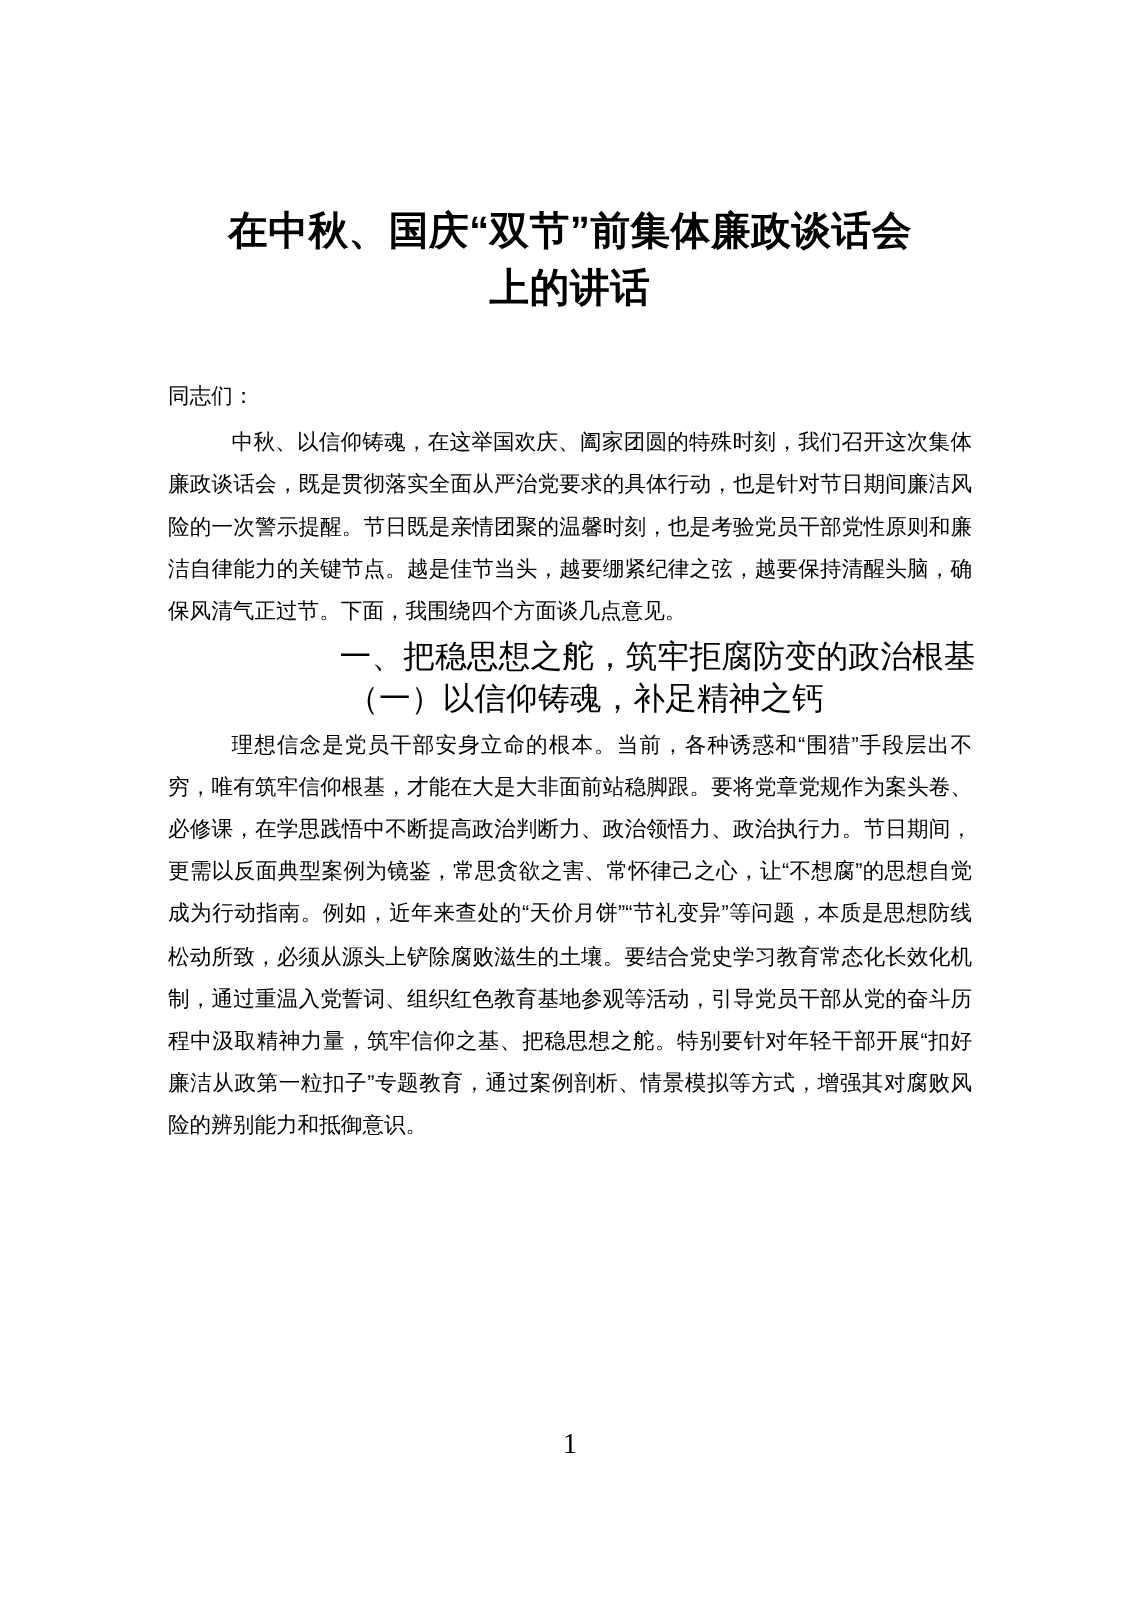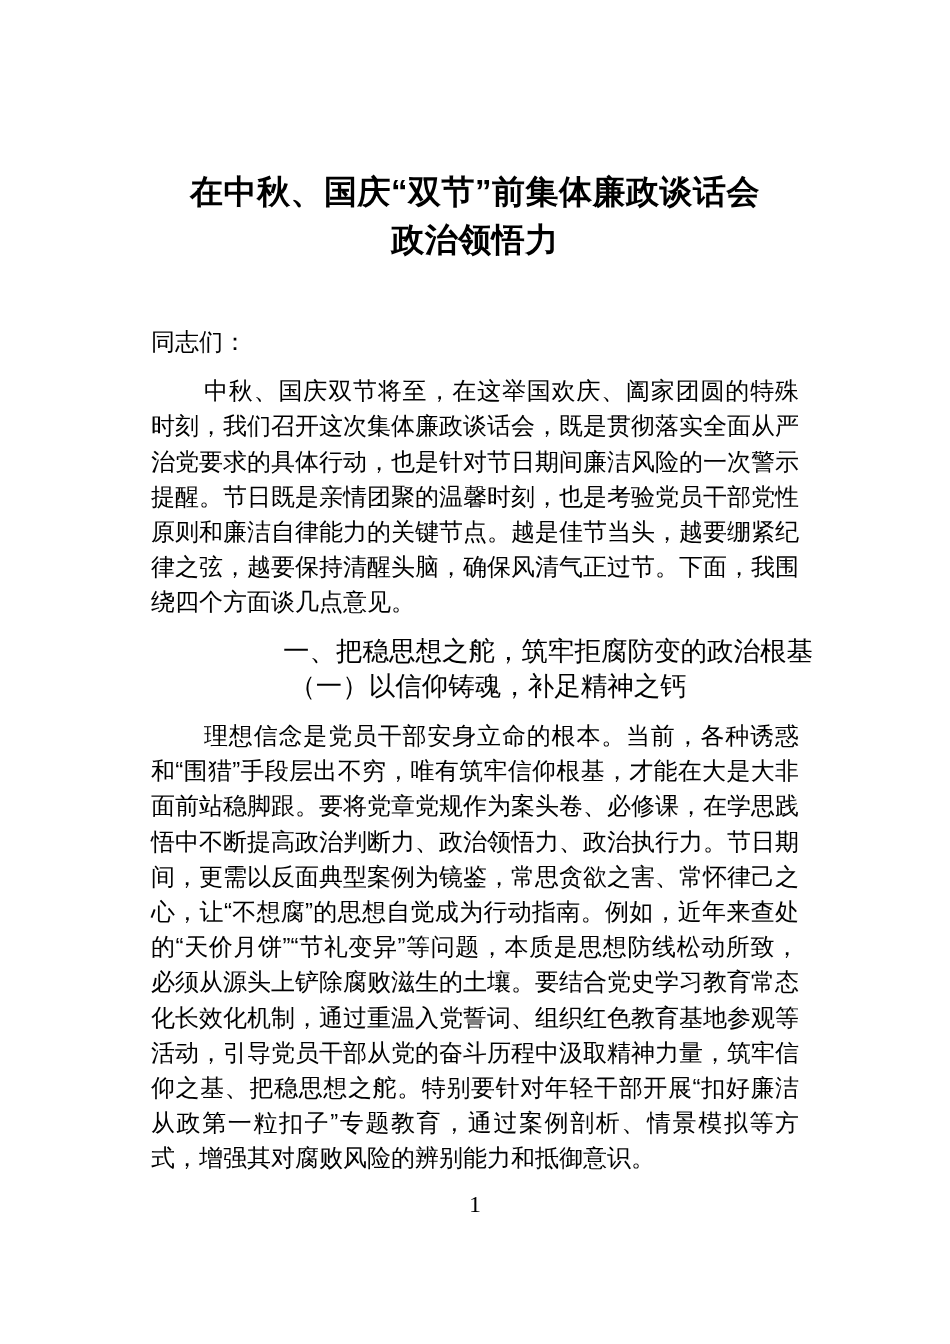--- a/index.html
+++ b/index.html
@@ -47,22 +47,22 @@
     display: block;
   }
 
   
   .body-block {
     margin: 0;
     padding-top: 46px;
   }
 
   p.para {
-    margin: 14px;
-    font-size: 24px;
+    margin: 3px;
+    font-size: 18px;
     line-height: 35.2px;
     text-align: justify;
     text-justify: inter-ideograph;
     letter-spacing: 0px;
     word-break: break-all;
   }
 
   p.para.no-indent {
     text-indent: 0;
   }
@@ -103,28 +103,28 @@
 </style>
 </head>
 <body>
 
 <div class="page">
 
   <div class="content">
 
     <h1 class="doc-title">
       <span class="t-line">在中秋、国庆“双节”前集体廉政谈话会</span>
-      <span class="t-line">政治领悟力</span>
+      <span class="t-line">上的讲话</span>
     </h1>
 
     <div class="body-block">
 
       <p class="para no-indent">同志们：</p>
 
-      <p class="para indent">中秋、国庆双节将至，在这举国欢庆、阖家团圆的特殊时刻，我们召开这次集体廉政谈话会，既是贯彻落实全面从严治党要求的具体行动，也是针对节日期间廉洁风险的一次警示提醒。节日既是亲情团聚的温馨时刻，也是考验党员干部党性原则和廉洁自律能力的关键节点。越是佳节当头，越要绷紧纪律之弦，越要保持清醒头脑，确保风清气正过节。下面，我围绕四个方面谈几点意见。</p>
+      <p class="para indent">中秋、以信仰铸魂，在这举国欢庆、阖家团圆的特殊时刻，我们召开这次集体廉政谈话会，既是贯彻落实全面从严治党要求的具体行动，也是针对节日期间廉洁风险的一次警示提醒。节日既是亲情团聚的温馨时刻，也是考验党员干部党性原则和廉洁自律能力的关键节点。越是佳节当头，越要绷紧纪律之弦，越要保持清醒头脑，确保风清气正过节。下面，我围绕四个方面谈几点意见。</p>
 
       <p class="heading-1">一、把稳思想之舵，筑牢拒腐防变的政治根基</p>
 
       <p class="heading-2">（一）以信仰铸魂，补足精神之钙</p>
 
       <p class="para indent">理想信念是党员干部安身立命的根本。当前，各种诱惑和“围猎”手段层出不穷，唯有筑牢信仰根基，才能在大是大非面前站稳脚跟。要将党章党规作为案头卷、必修课，在学思践悟中不断提高政治判断力、政治领悟力、政治执行力。节日期间，更需以反面典型案例为镜鉴，常思贪欲之害、常怀律己之心，让“不想腐”的思想自觉成为行动指南。例如，近年来查处的“天价月饼”“节礼变异”等问题，本质是思想防线松动所致，必须从源头上铲除腐败滋生的土壤。要结合党史学习教育常态化长效化机制，通过重温入党誓词、组织红色教育基地参观等活动，引导党员干部从党的奋斗历程中汲取精神力量，筑牢信仰之基、把稳思想之舵。特别要针对年轻干部开展“扣好廉洁从政第一粒扣子”专题教育，通过案例剖析、情景模拟等方式，增强其对腐败风险的辨别能力和抵御意识。</p>
 
     </div>
 
   </div>

